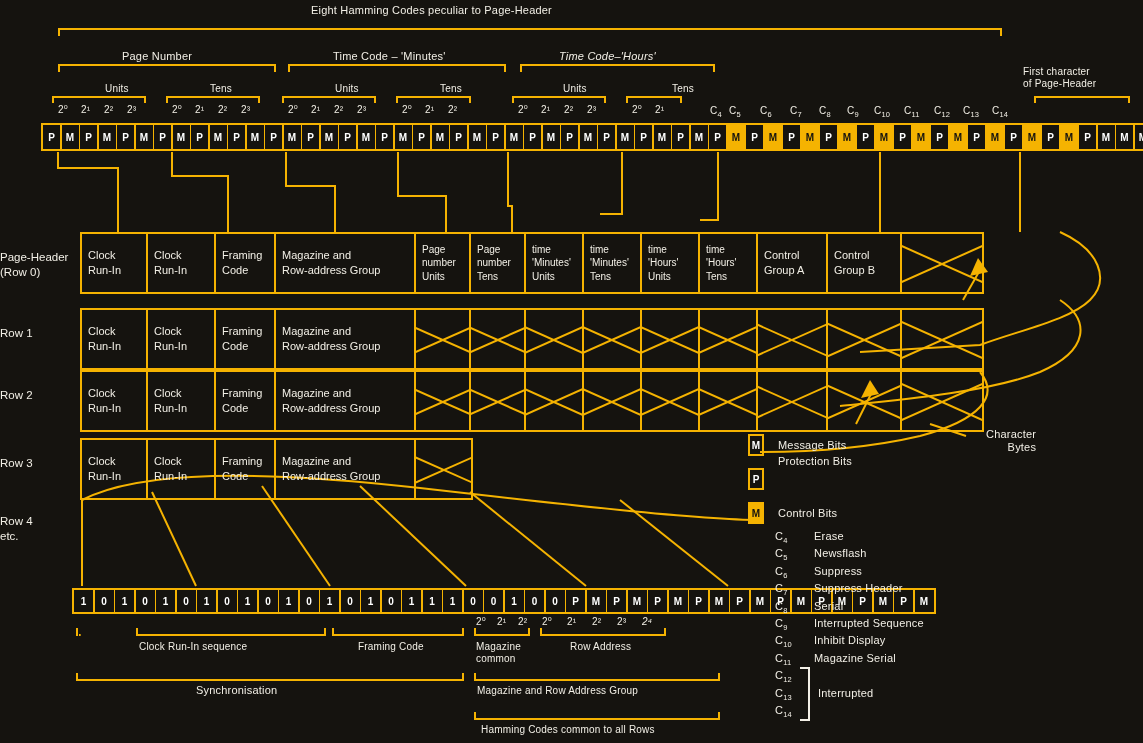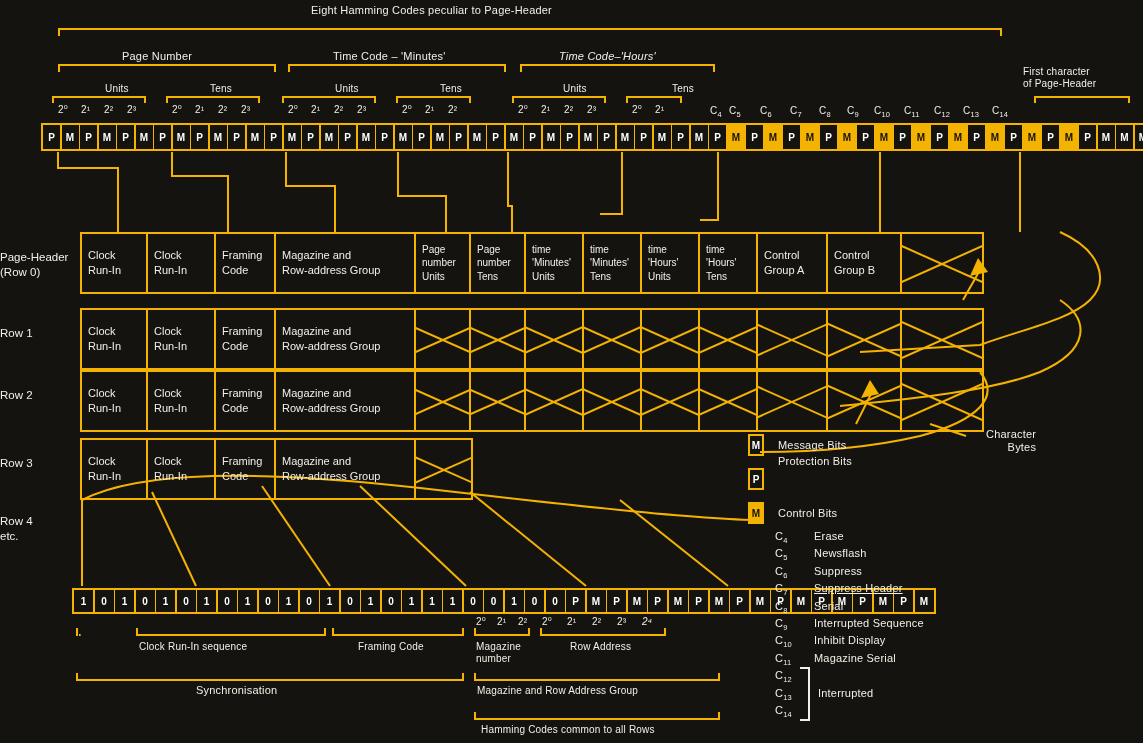--- a/index.html
+++ b/index.html
@@ -383,21 +383,21 @@
 <div class="abs t t10" style="left:139px;top:641px;">Clock  Run-In sequence</div>
 
 <div class="brku" style="left:332px;top:628px;width:132px;height:8px;"></div>
 <div class="abs t t10" style="left:358px;top:641px;">Framing Code</div>
 
 <div class="brku" style="left:76px;top:673px;width:388px;height:8px;"></div>
 <div class="abs t t11" style="left:196px;top:684px;">Synchronisation</div>
 
 <div class="brku" style="left:474px;top:628px;width:56px;height:8px;"></div>
 <div class="abs t t10" style="left:476px;top:641px;white-space:pre-line;">Magazine
-number</div>
+common</div>
 
 <div class="brku" style="left:540px;top:628px;width:126px;height:8px;"></div>
 <div class="abs t t10" style="left:570px;top:641px;">Row Address</div>
 
 <div class="brku" style="left:474px;top:673px;width:246px;height:8px;"></div>
 <div class="abs t t10" style="left:477px;top:685px;">Magazine and Row Address Group</div>
 
 <div class="brku" style="left:474px;top:712px;width:246px;height:8px;"></div>
 <div class="abs t t10" style="left:481px;top:724px;">Hamming Codes common to all Rows</div>
 
@@ -411,21 +411,21 @@
     <div class="abs t t11" style="left: 778px; top: 455px;">Protection Bits</div>
     <div class="lgbox fill" style="left: 748px; top: 502px;">M</div>
     <div class="abs t t11" style="left: 778px; top: 507px;">Control Bits</div>
     <div class="abs t t11" style="left: 775px; top: 530px;">C<span class="sub">4</span></div>
     <div class="abs t t11" style="left: 814px; top: 530px;">Erase</div>
     <div class="abs t t11" style="left: 775px; top: 547.4px;">C<span class="sub">5</span></div>
     <div class="abs t t11" style="left: 814px; top: 547.4px;">Newsflash</div>
     <div class="abs t t11" style="left: 775px; top: 564.8px;">C<span class="sub">6</span></div>
     <div class="abs t t11" style="left: 814px; top: 564.8px;">Suppress</div>
     <div class="abs t t11" style="left: 775px; top: 582.2px;">C<span class="sub">7</span></div>
-    <div class="abs t t11" style="left: 814px; top: 582.2px; text-decoration: underline;">Suppress Header</div>
+    <div class="abs t t11" style="left: 814px; top: 582.2px;">Suppress Header</div>
     <div class="abs t t11" style="left: 775px; top: 599.6px;">C<span class="sub">8</span></div>
     <div class="abs t t11" style="left: 814px; top: 599.6px;">Serial</div>
     <div class="abs t t11" style="left: 775px; top: 617px;">C<span class="sub">9</span></div>
     <div class="abs t t11" style="left: 814px; top: 617px;">Interrupted Sequence</div>
     <div class="abs t t11" style="left: 775px; top: 634.4px;">C<span class="sub">10</span></div>
     <div class="abs t t11" style="left: 814px; top: 634.4px;">Inhibit Display</div>
     <div class="abs t t11" style="left: 775px; top: 651.8px;">C<span class="sub">11</span></div>
     <div class="abs t t11" style="left: 814px; top: 651.8px;">Magazine Serial</div>
     <div class="abs t t11" style="left: 775px; top: 669.2px;">C<span class="sub">12</span></div>
     <div class="abs t t11" style="left: 775px; top: 686.6px;">C<span class="sub">13</span></div>

